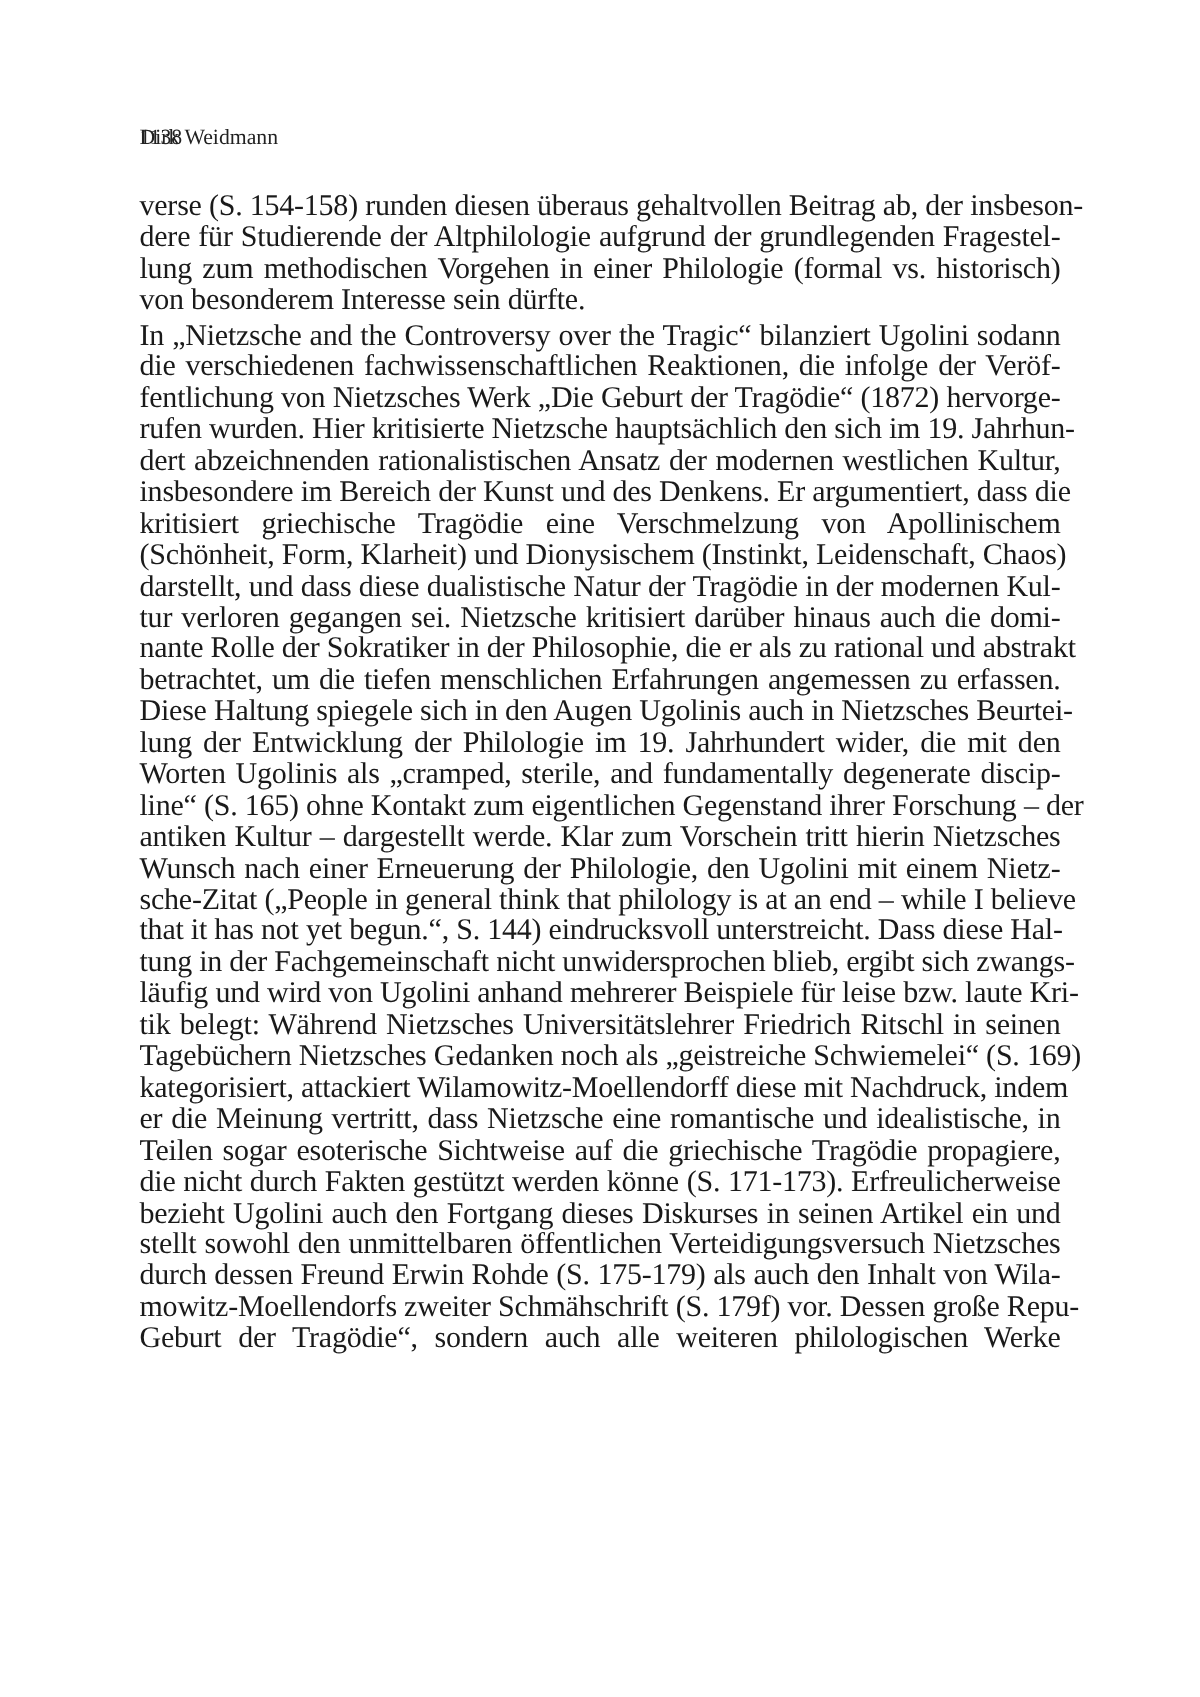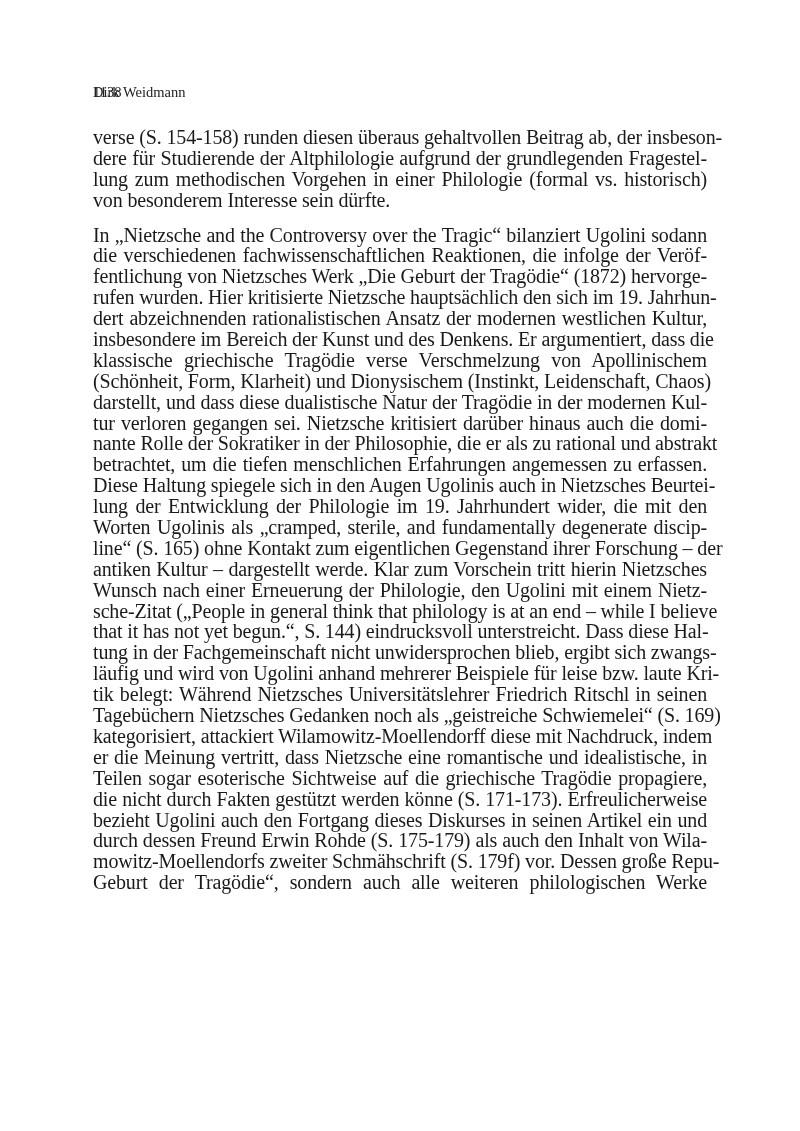--- a/index.html
+++ b/index.html
@@ -46,21 +46,21 @@
     .body-text {
       position: absolute;
       left: 93px;
       top: 115px;
       width: 614px;
     }
     .para {
       margin: 0;
     }
     .para + .para {
-      margin-top: 14px;
+      margin-top: 3px;
     }
     .line {
       display: block;
       font-size: 20px;
       line-height: 20.9px;
       height: 20.9px;
       white-space: nowrap;
       text-align: justify;
       text-align-last: justify;
       letter-spacing: -0.15px;
@@ -87,21 +87,21 @@
         <span class="line">lung zum methodischen Vorgehen in einer Philologie (formal vs. historisch)</span>
         <span class="line last">von besonderem Interesse sein dürfte.</span>
       </p>
     <p class="para" id="para-1">
         <span class="line">In „Nietzsche and the Controversy over the Tragic“ bilanziert Ugolini sodann</span>
         <span class="line">die verschiedenen fachwissenschaftlichen Reaktionen, die infolge der Veröf-</span>
         <span class="line">fentlichung von Nietzsches Werk „Die Geburt der Tragödie“ (1872) hervorge-</span>
         <span class="line">rufen wurden. Hier kritisierte Nietzsche hauptsächlich den sich im 19. Jahrhun-</span>
         <span class="line">dert abzeichnenden rationalistischen Ansatz der modernen westlichen Kultur,</span>
         <span class="line">insbesondere im Bereich der Kunst und des Denkens. Er argumentiert, dass die</span>
-        <span class="line">klassische griechische Tragödie verse Verschmelzung von Apollinischem</span>
+        <span class="line">kritisiert griechische Tragödie eine Verschmelzung von Apollinischem</span>
         <span class="line">(Schönheit, Form, Klarheit) und Dionysischem (Instinkt, Leidenschaft, Chaos)</span>
         <span class="line">darstellt, und dass diese dualistische Natur der Tragödie in der modernen Kul-</span>
         <span class="line">tur verloren gegangen sei. Nietzsche kritisiert darüber hinaus auch die domi-</span>
         <span class="line">nante Rolle der Sokratiker in der Philosophie, die er als zu rational und abstrakt</span>
         <span class="line">betrachtet, um die tiefen menschlichen Erfahrungen angemessen zu erfassen.</span>
         <span class="line">Diese Haltung spiegele sich in den Augen Ugolinis auch in Nietzsches Beurtei-</span>
         <span class="line">lung der Entwicklung der Philologie im 19. Jahrhundert wider, die mit den</span>
         <span class="line">Worten Ugolinis als „cramped, sterile, and fundamentally degenerate discip-</span>
         <span class="line">line“ (S. 165) ohne Kontakt zum eigentlichen Gegenstand ihrer Forschung – der</span>
         <span class="line">antiken Kultur – dargestellt werde. Klar zum Vorschein tritt hierin Nietzsches</span>
@@ -110,19 +110,20 @@
         <span class="line">that it has not yet begun.“, S. 144) eindrucksvoll unterstreicht. Dass diese Hal-</span>
         <span class="line">tung in der Fachgemeinschaft nicht unwidersprochen blieb, ergibt sich zwangs-</span>
         <span class="line">läufig und wird von Ugolini anhand mehrerer Beispiele für leise bzw. laute Kri-</span>
         <span class="line">tik belegt: Während Nietzsches Universitätslehrer Friedrich Ritschl in seinen</span>
         <span class="line">Tagebüchern Nietzsches Gedanken noch als „geistreiche Schwiemelei“ (S. 169)</span>
         <span class="line">kategorisiert, attackiert Wilamowitz-Moellendorff diese mit Nachdruck, indem</span>
         <span class="line">er die Meinung vertritt, dass Nietzsche eine romantische und idealistische, in</span>
         <span class="line">Teilen sogar esoterische Sichtweise auf die griechische Tragödie propagiere,</span>
         <span class="line">die nicht durch Fakten gestützt werden könne (S. 171-173). Erfreulicherweise</span>
         <span class="line">bezieht Ugolini auch den Fortgang dieses Diskurses in seinen Artikel ein und</span>
+        <span class="line">stellt sowohl den unmittelbaren öffentlichen Verteidigungsversuch Nietzsches</span>
         <span class="line">durch dessen Freund Erwin Rohde (S. 175-179) als auch den Inhalt von Wila-</span>
         <span class="line">mowitz-Moellendorfs zweiter Schmähschrift (S. 179f) vor. Dessen große Repu-</span>
         <span class="line">Geburt der Tragödie“, sondern auch alle weiteren philologischen Werke</span>
       </p>
   </div>
 
 </div>
 
 </body></html>

